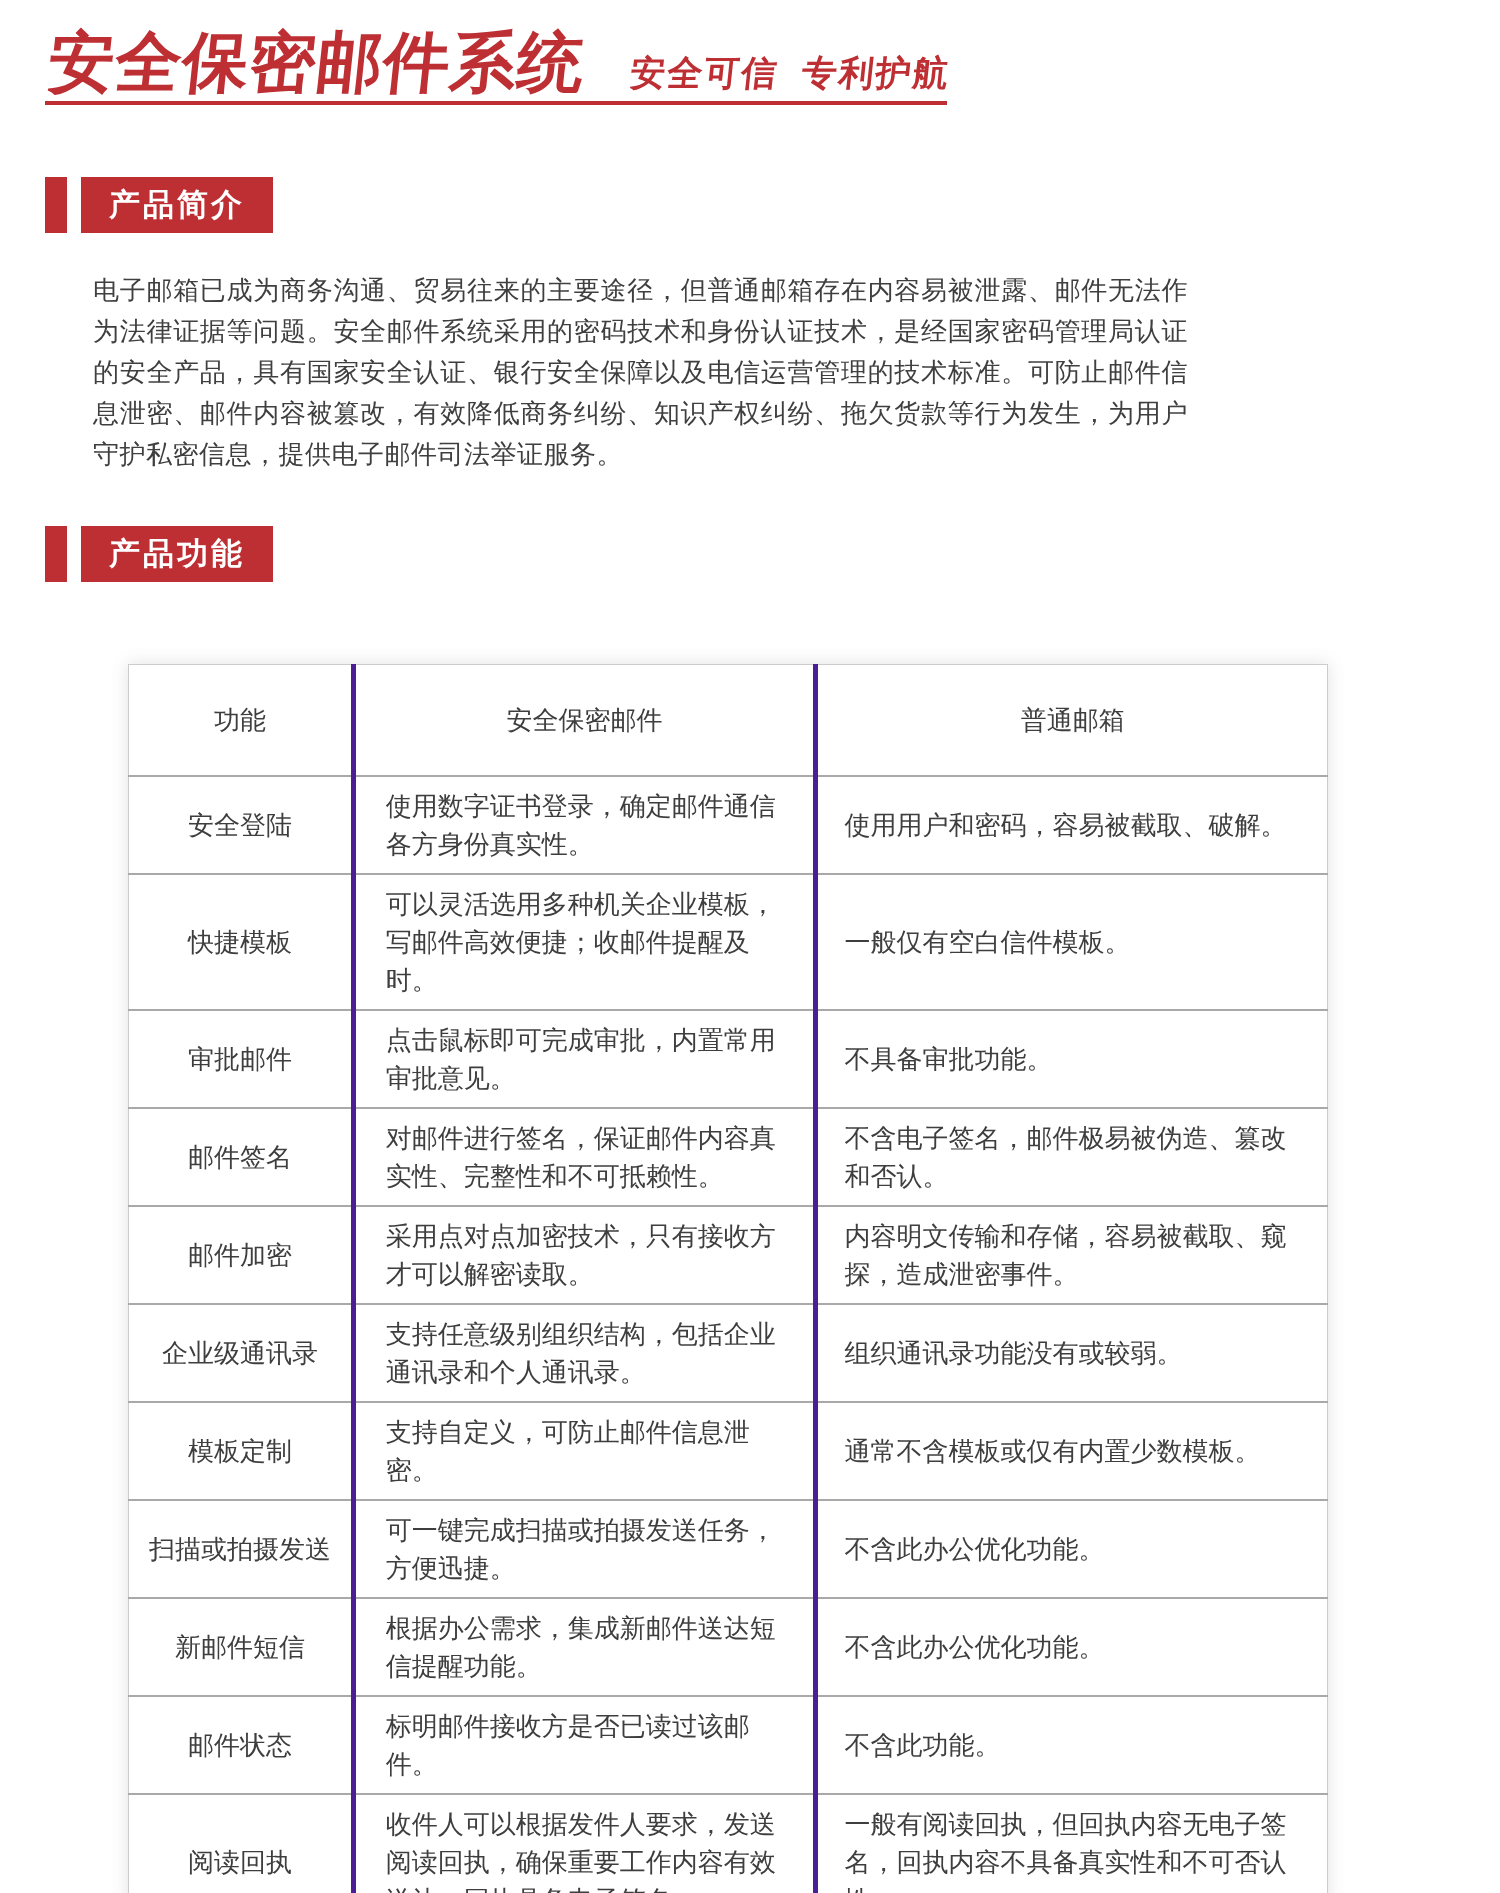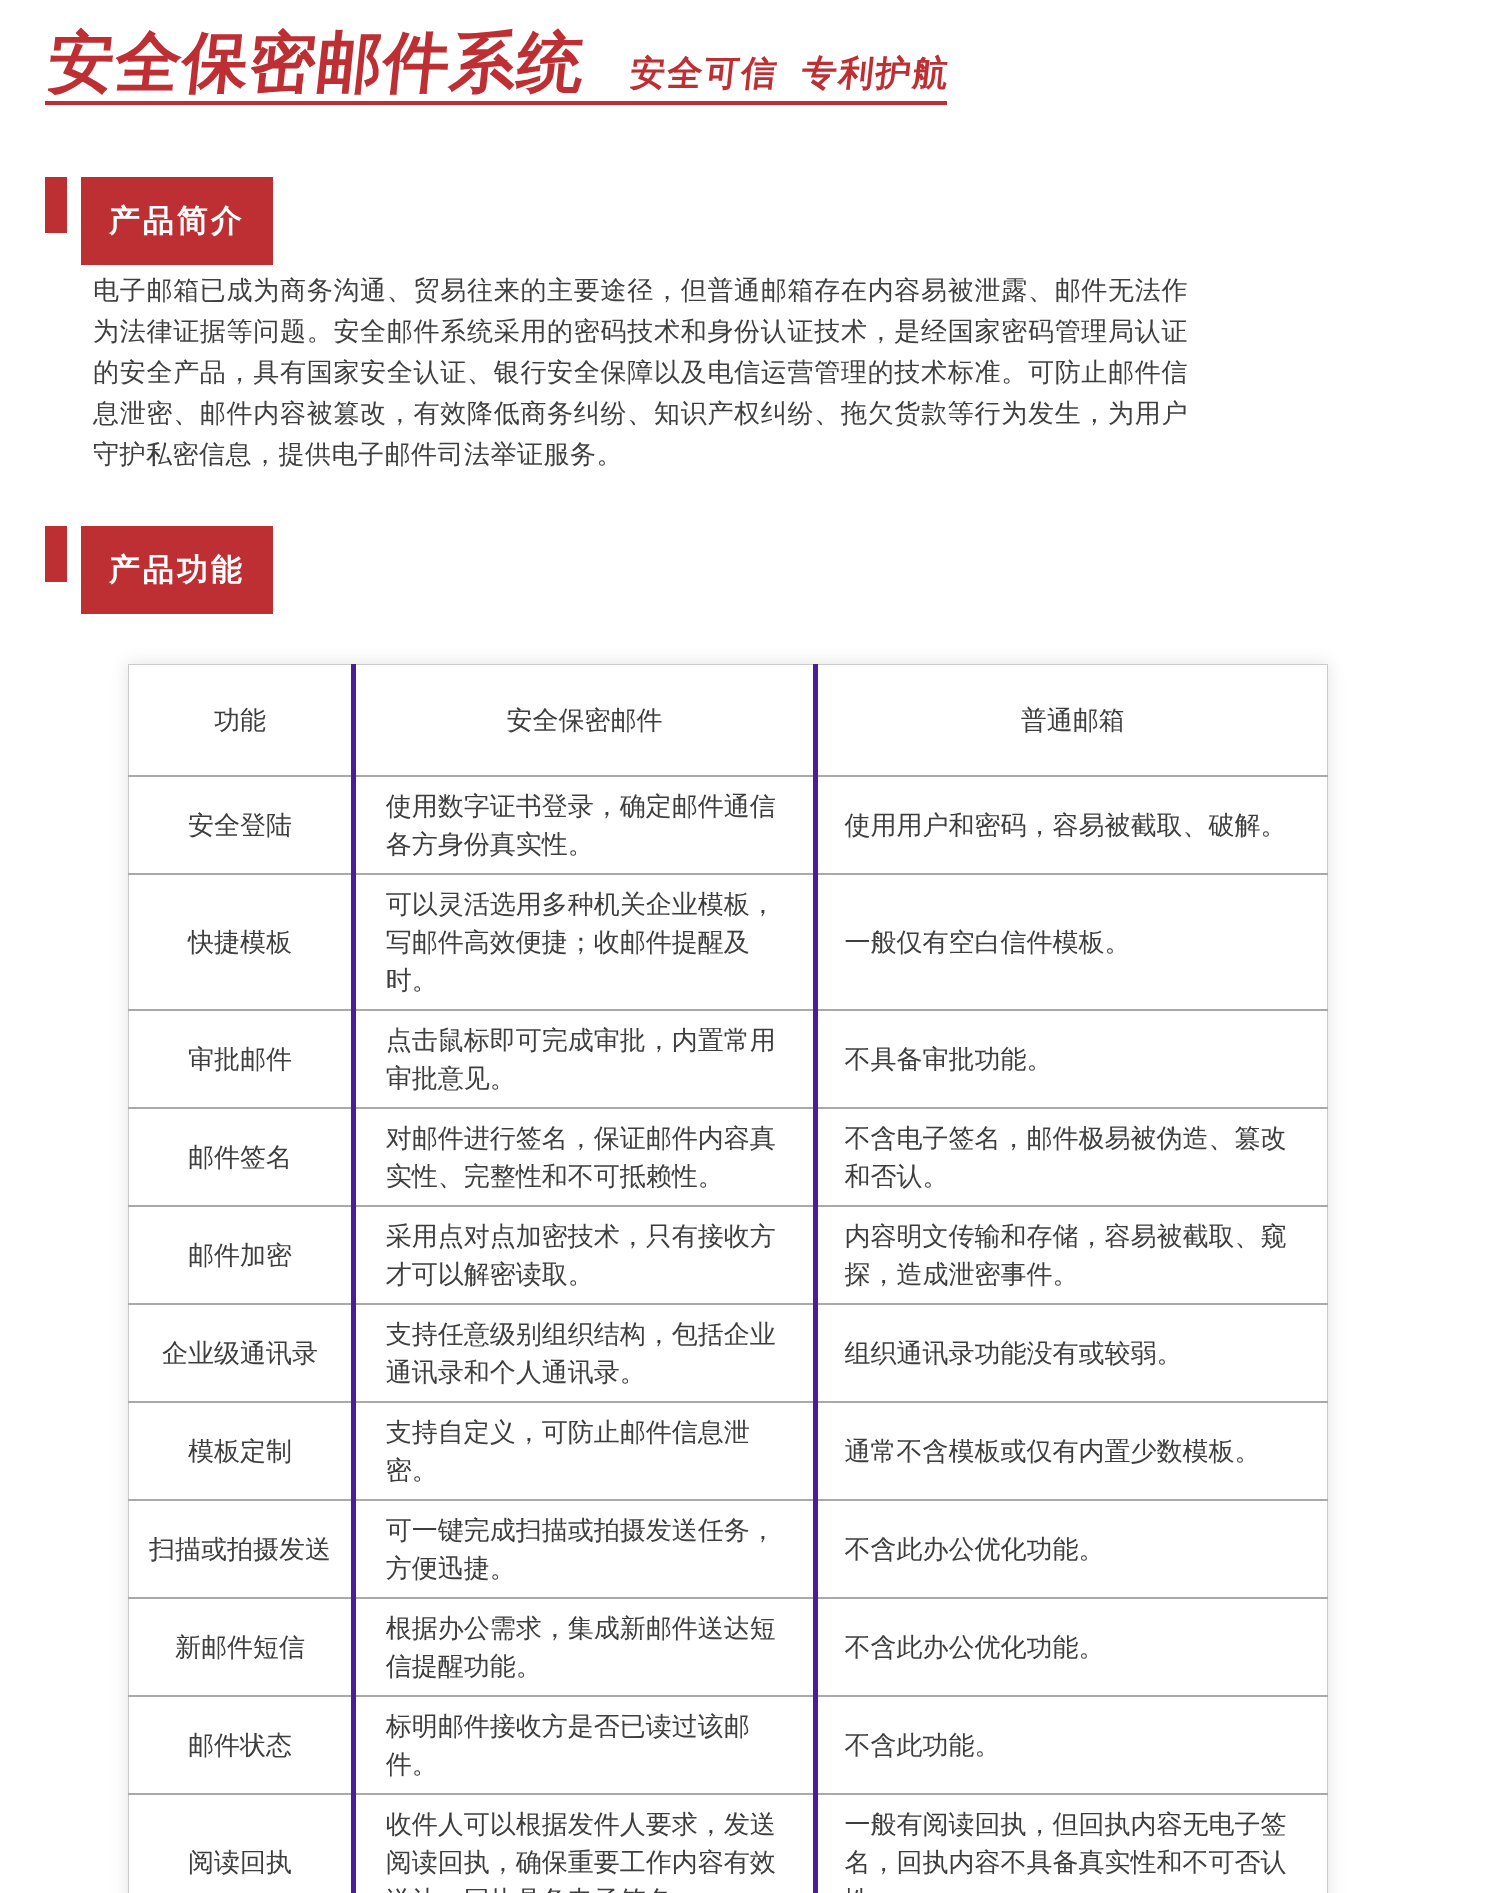--- a/index.html
+++ b/index.html
@@ -35,21 +35,21 @@
 
   
   .section-header{position:absolute;left:45px;display:flex;align-items:stretch;}
   .section-header.intro{top:177px;}
   .section-header.features{top:485px;margin-top:41px;}
   .accent-bar{width:22px;height:56px;background:#BE2F34;margin-right:14px;}
   .heading-box{
     background:#BE2F34;color:#ffffff;
     height:56px;line-height:56px;
     font-size:31px;font-weight:bold;letter-spacing:3px;
-    padding:16px 28px;white-space:nowrap;
+    padding:0 28px;white-space:nowrap;
   }
 
   
   .intro-text{
     position:absolute;left:93px;top:258px;width:1095px;
     font-size:26px;line-height:41px;color:#3f3f3f;
     text-align:justify;letter-spacing:0.5px;margin-top:12px;
   }
 
   

